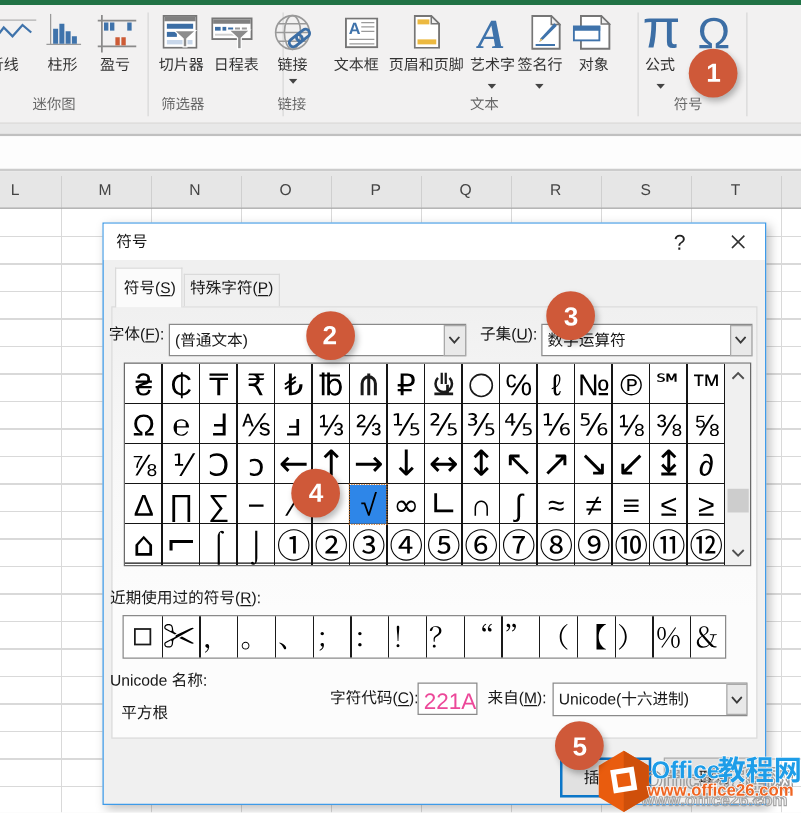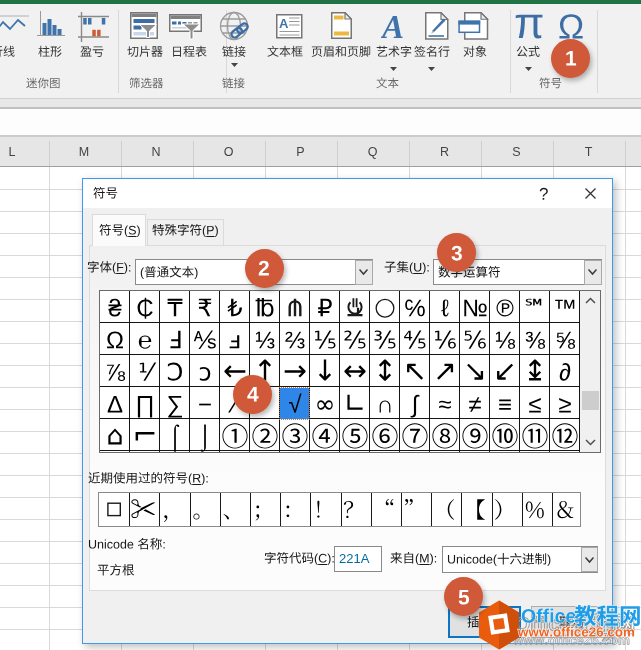--- a/index.html
+++ b/index.html
@@ -522,21 +522,21 @@
     <use href="#gcjk7b26" transform="translate(12.50,14.5) scale(12.5)"></use>
     <use href="#gcjk4ee3" transform="translate(25.00,14.5) scale(12.5)"></use>
     <use href="#gcjk7801" transform="translate(37.50,14.5) scale(12.5)"></use>
     <use href="#glib28" transform="translate(50.00,14.5) scale(12.5)"></use>
     <use href="#glib43" transform="translate(54.16,14.5) scale(12.5)"></use>
     <use href="#glib29" transform="translate(63.19,14.5) scale(12.5)"></use>
     <use href="#glib3a" transform="translate(67.35,14.5) scale(12.5)"></use>
     <rect x="54.2" y="16.0" width="9.0" height="1" fill="#1a1a1a"></rect>
   </svg>
 <div class="abs" style="left:334px;top:546px;width:48px;height:26px;background:#fff;border:1px solid #8a8a8a"></div>
-<div class="abs" style="left:339px;top:551px;font-size:13px;color:#0369a1">221A</div>
+<div class="abs" style="left:339px;top:551px;font-size:18px;color:#ec4899">221A</div>
 <svg class="tr " style="left:390px;top:547.5px" width="49" height="19" viewBox="0 0 49 19" fill="#1a1a1a">
     <use href="#gcjk6765" transform="translate(0.00,14.5) scale(12.5)"></use>
     <use href="#gcjk81ea" transform="translate(12.50,14.5) scale(12.5)"></use>
     <use href="#glib28" transform="translate(25.00,14.5) scale(12.5)"></use>
     <use href="#glib4d" transform="translate(29.16,14.5) scale(12.5)"></use>
     <use href="#glib29" transform="translate(39.58,14.5) scale(12.5)"></use>
     <use href="#glib3a" transform="translate(43.74,14.5) scale(12.5)"></use>
     <rect x="29.2" y="16.0" width="10.4" height="1" fill="#1a1a1a"></rect>
   </svg>
 <div class="abs" style="left:442px;top:546px;width:156px;height:27px;background:#fff;border:1px solid #8a8a8a"></div>

